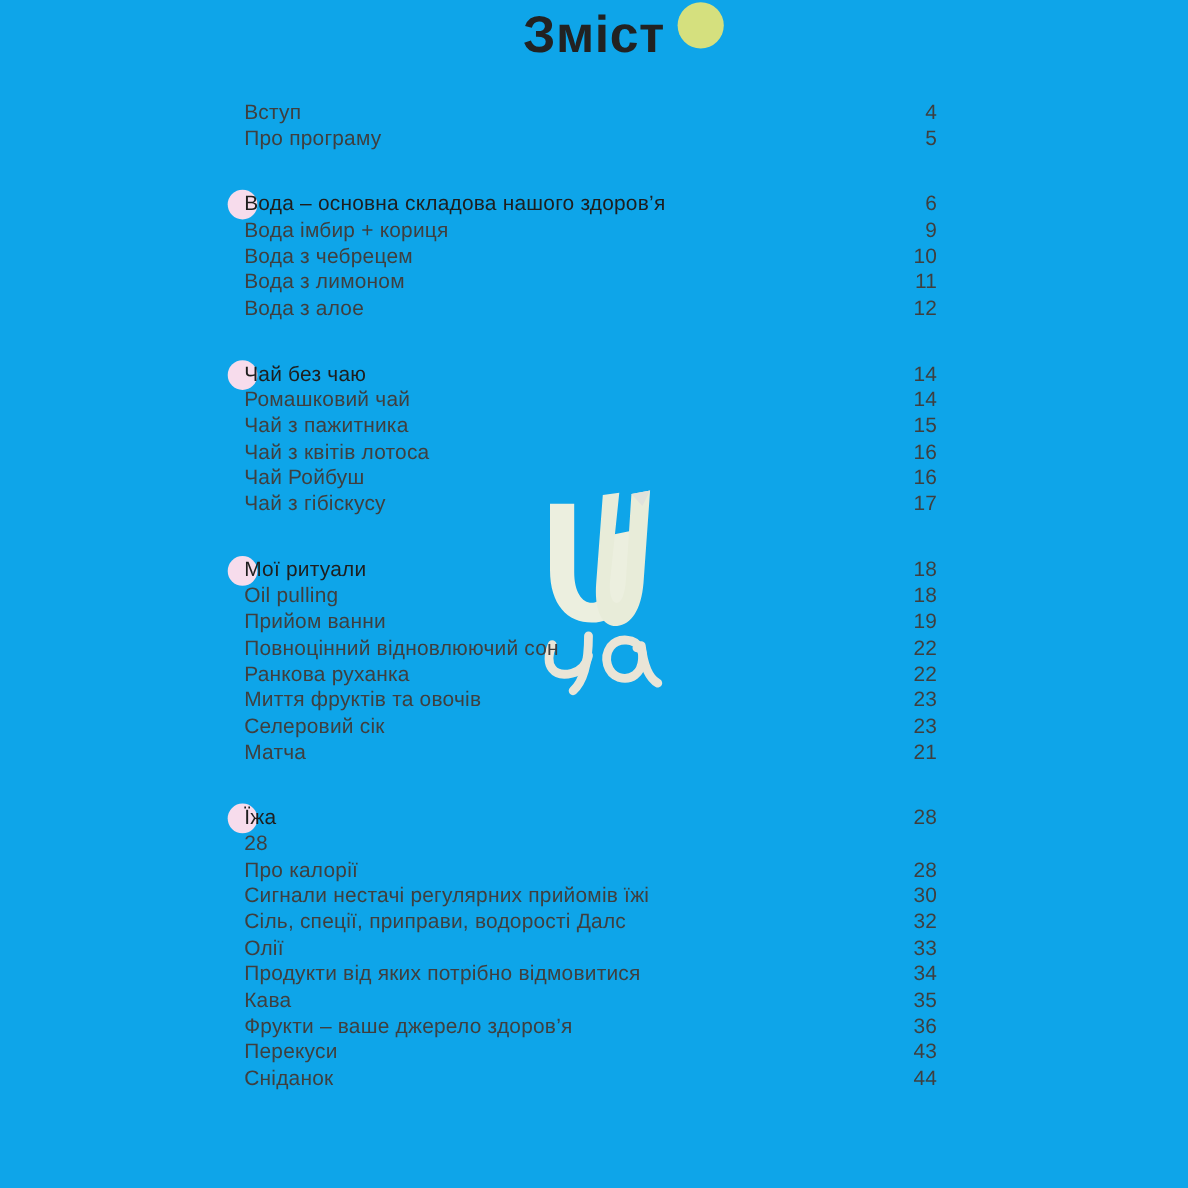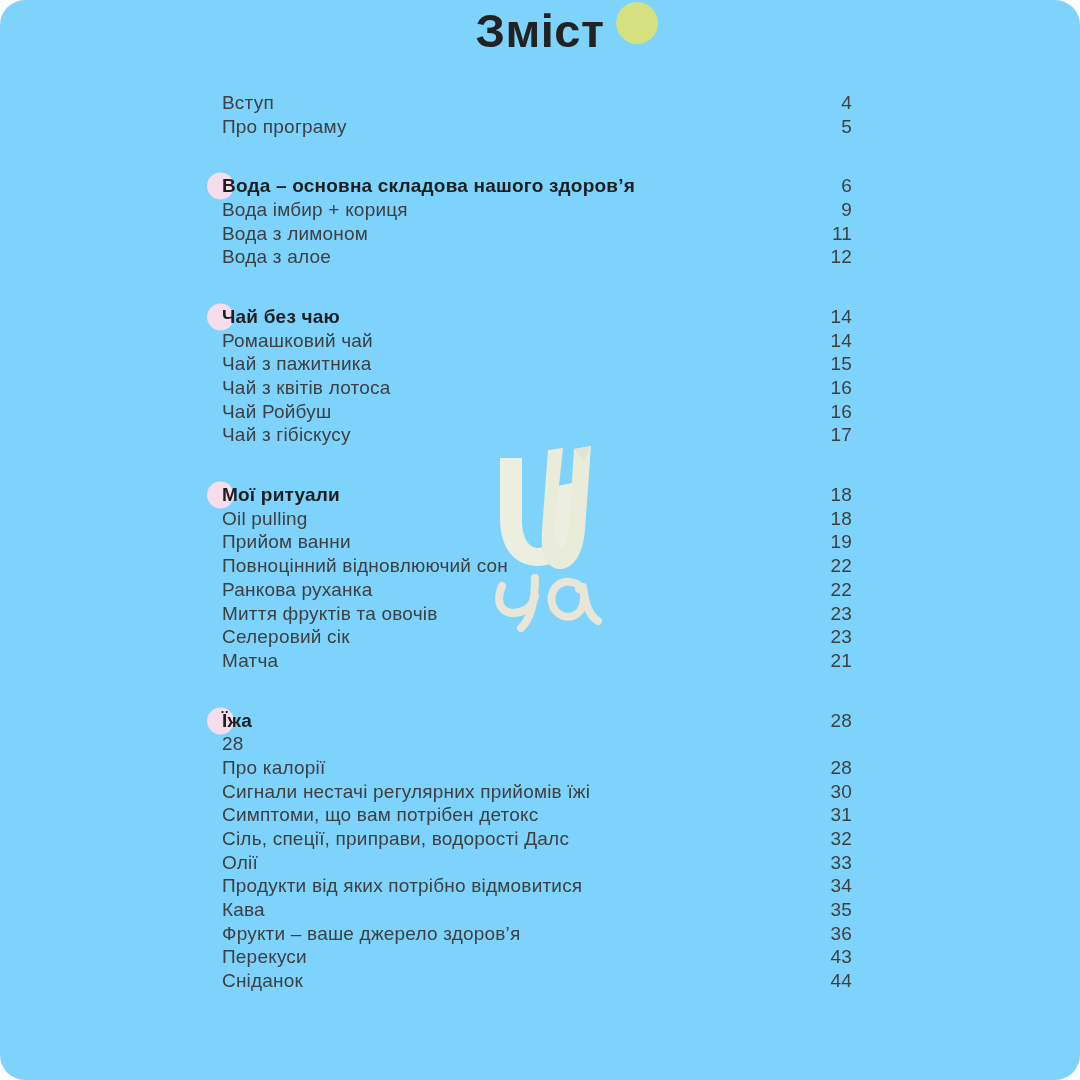--- a/index.html
+++ b/index.html
@@ -2,21 +2,21 @@
 <html lang="uk"><head>
 <meta charset="utf-8">
 <style>
   * { margin:0; padding:0; box-sizing:border-box; }
   html,body { background:#ffffff; }
   body {
     width:1080px; height:1080px;
     font-family:"Liberation Sans", sans-serif;
     position:relative; overflow:hidden;
   }
-  .page { position:absolute; inset:0; background:#7dd3fc;border-radius:25px; }
+  .page { position:absolute; inset:0; background:#0ea5e9; }
 
   
   .title-wrap { position:absolute; top:0; left:0; width:100%; height:64px; text-align:center; }
   .title-circle {
     position:absolute; left:616px; top:2px;
     width:42px; height:42px; border-radius:50%;
     background:#d5e07e; z-index:0;
   }
   h1.title {
     position:relative; z-index:1; display:inline-block;
@@ -31,21 +31,21 @@
   .toc { position:absolute; left:222px; top:91px; width:630px; z-index:1;text-align:right; }
   .toc-group + .toc-group { margin-top:36px; }
   .toc-row {
     display:flex; justify-content:space-between; align-items:center;
     height:23.7px; position:relative;
     font-size:19px; letter-spacing:0.2px; color:#3f3f3f;
     cursor:default;
   }
   .toc-row .label { position:relative; z-index:1; }
   .toc-row .pnum  { position:relative; z-index:1; color:#3f3f3f; }
-  .toc-row.section .label { font-weight:700; color:#1e1e1e; }
+  .toc-row.section .label { font-weight:400; color:#1e1e1e; }
   .section-circle {
     position:absolute; left:-15px; top:50%;
     transform:translateY(-50%);
     width:27px; height:27px; border-radius:50%;
     background:#f7dcec; z-index:0;
   }
 </style>
 </head>
 <body>
 
@@ -84,20 +84,24 @@
         <div class="toc-row section">
           <span class="section-circle"></span>
           <span class="label">Вода – основна складова нашого здоров’я</span>
           <span class="pnum">6</span>
         </div>
         <div class="toc-row">
           <span class="label">Вода імбир + кориця</span>
           <span class="pnum">9</span>
         </div>
         <div class="toc-row">
+          <span class="label">Вода з чебрецем</span>
+          <span class="pnum">10</span>
+        </div>
+        <div class="toc-row">
           <span class="label">Вода з лимоном</span>
           <span class="pnum">11</span>
         </div>
         <div class="toc-row">
           <span class="label">Вода з алое</span>
           <span class="pnum">12</span>
         </div>
       </div>
       <div class="toc-group">
         <div class="toc-row section">
@@ -172,24 +176,20 @@
         </div>
         <div class="toc-row">
           <span class="label">Про калорії</span>
           <span class="pnum">28</span>
         </div>
         <div class="toc-row">
           <span class="label">Сигнали нестачі регулярних прийомів їжі</span>
           <span class="pnum">30</span>
         </div>
         <div class="toc-row">
-          <span class="label">Симптоми, що вам потрібен детокс</span>
-          <span class="pnum">31</span>
-        </div>
-        <div class="toc-row">
           <span class="label">Сіль, спеції, приправи, водорості Далс</span>
           <span class="pnum">32</span>
         </div>
         <div class="toc-row">
           <span class="label">Олії</span>
           <span class="pnum">33</span>
         </div>
         <div class="toc-row">
           <span class="label">Продукти від яких потрібно відмовитися</span>
           <span class="pnum">34</span>

